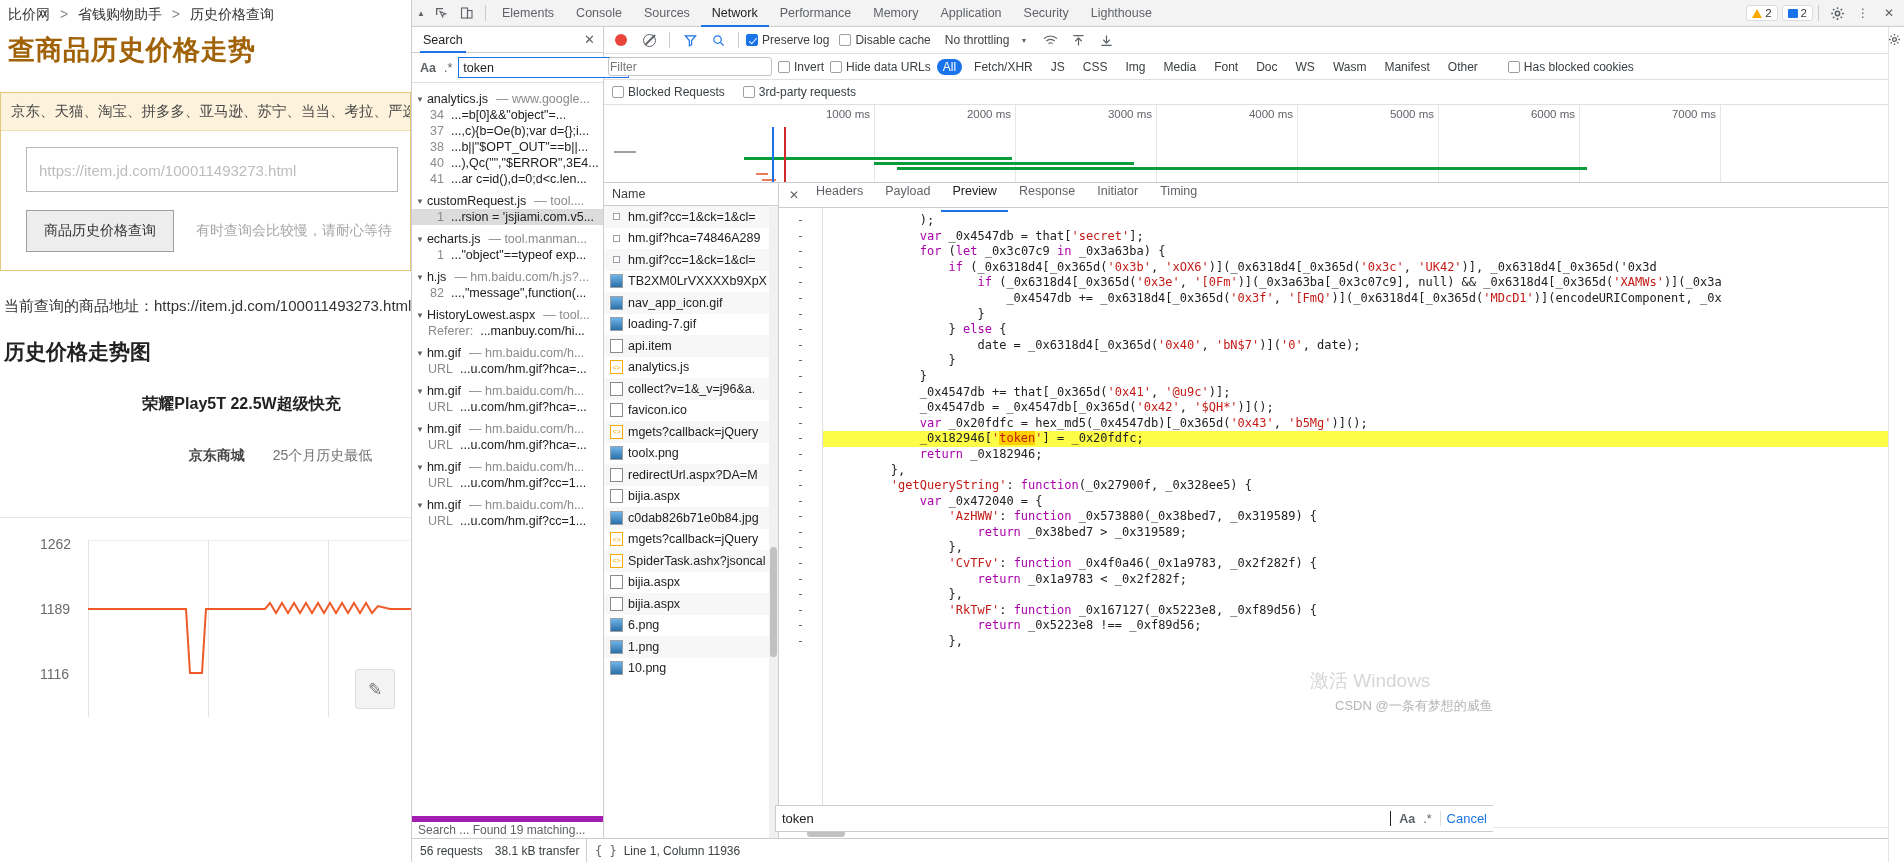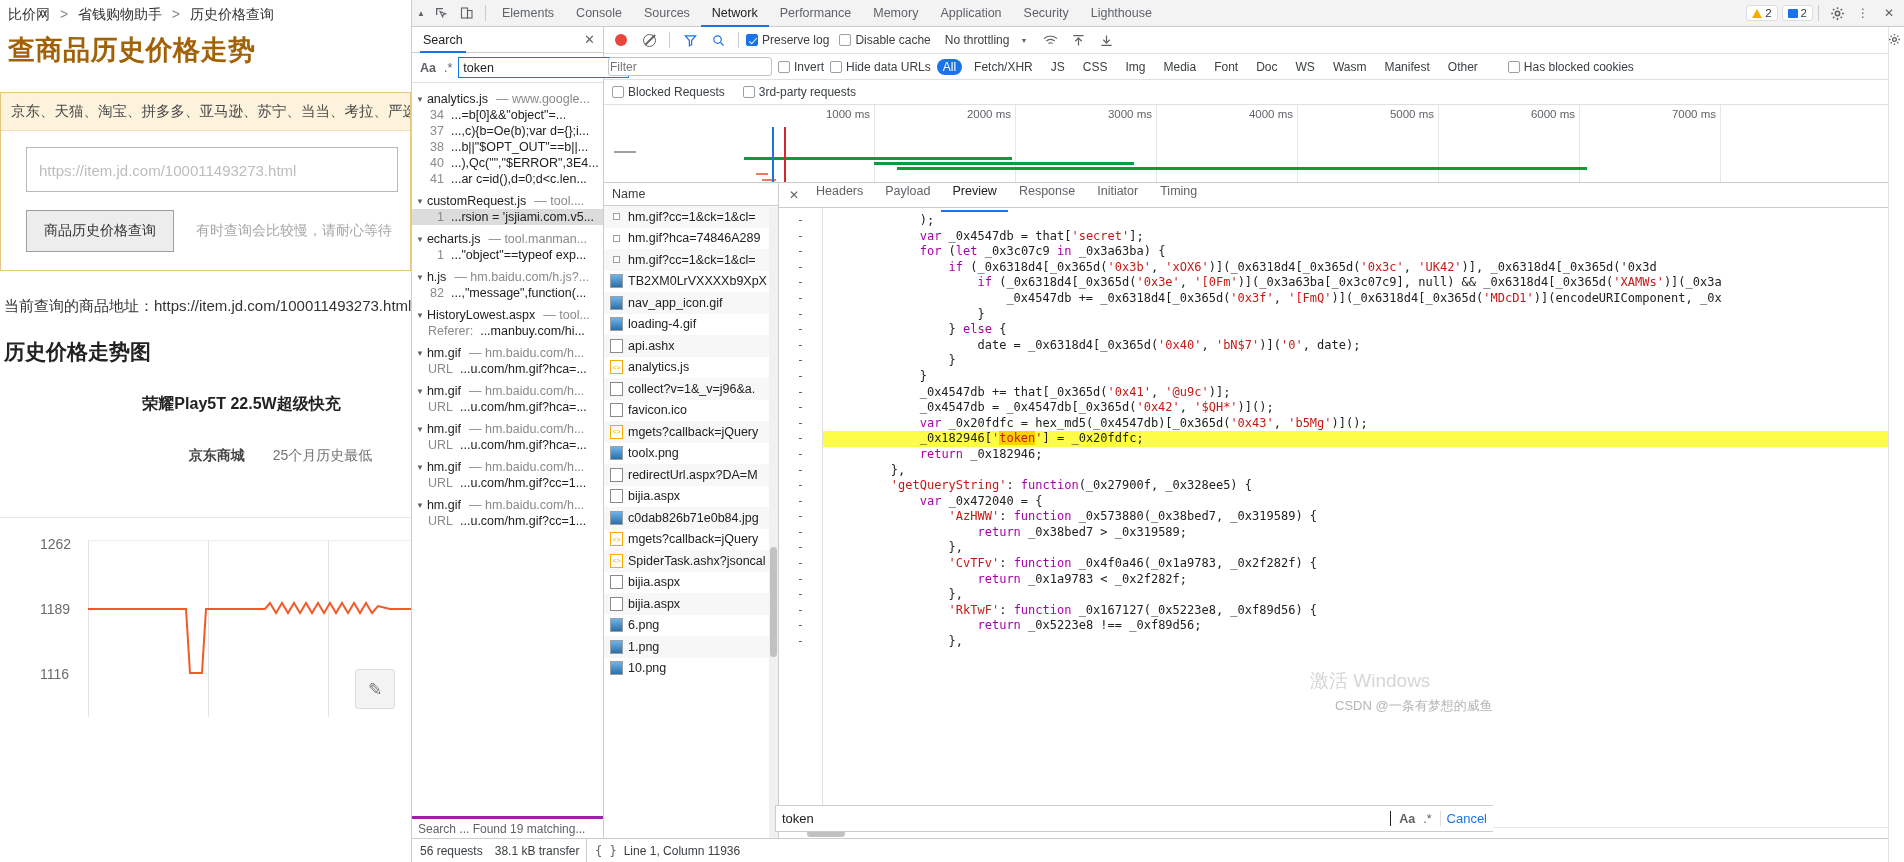--- a/index.html
+++ b/index.html
@@ -142,21 +142,21 @@
   .sr-file .fname { color: #202124; }
   .sr-file .furl { color: #8a8a8a; margin-left: 5px; }
   .sr-line {
     display: flex; gap: 7px; padding: 1px 4px 1px 16px; font-size: 12.5px;
     white-space: nowrap; overflow: hidden;
   }
   .sr-line.sel { background: #dcdcdc; }
   .sr-line .ln { color: #8a8a8a; min-width: 16px; text-align: right; }
   .sr-line .lt { color: #202124; }
   .search-footer {
-    height: 22px; border-top: 3px solid #a21caf; display: flex;
+    height: 22px; border-top: 6px solid #a21caf; display: flex;
     align-items: center; padding: 0 6px; font-size: 12px; color: #5f6368;
     white-space: nowrap; overflow: hidden; gap: 6px;
   }
 
   
   .net-pane { flex: 1; display: flex; flex-direction: column; min-width: 0; min-height: 0; }
   .net-toolbar {
     height: 27px; display: flex; align-items: center; gap: 2px;
     padding: 0 4px; border-bottom: 1px solid #e0e0e0; flex: none;
   }
@@ -719,25 +719,25 @@
                 <div class="req-row">
                   <span class="ricon ri-img"></span>
                   <span>TB2XM0LrVXXXXb9XpX</span>
                 </div>
                 <div class="req-row">
                   <span class="ricon ri-img"></span>
                   <span>nav_app_icon.gif</span>
                 </div>
                 <div class="req-row">
                   <span class="ricon ri-img"></span>
-                  <span>loading-4.gif</span>
+                  <span>loading-7.gif</span>
                 </div>
                 <div class="req-row">
                   <span class="ricon ri-doc"></span>
-                  <span>api.ashx</span>
+                  <span>api.item</span>
                 </div>
                 <div class="req-row">
                   <span class="ricon ri-js">&lt;&gt;</span>
                   <span>analytics.js</span>
                 </div>
                 <div class="req-row">
                   <span class="ricon ri-doc"></span>
                   <span>collect?v=1&amp;_v=j96&amp;a.</span>
                 </div>
                 <div class="req-row">

